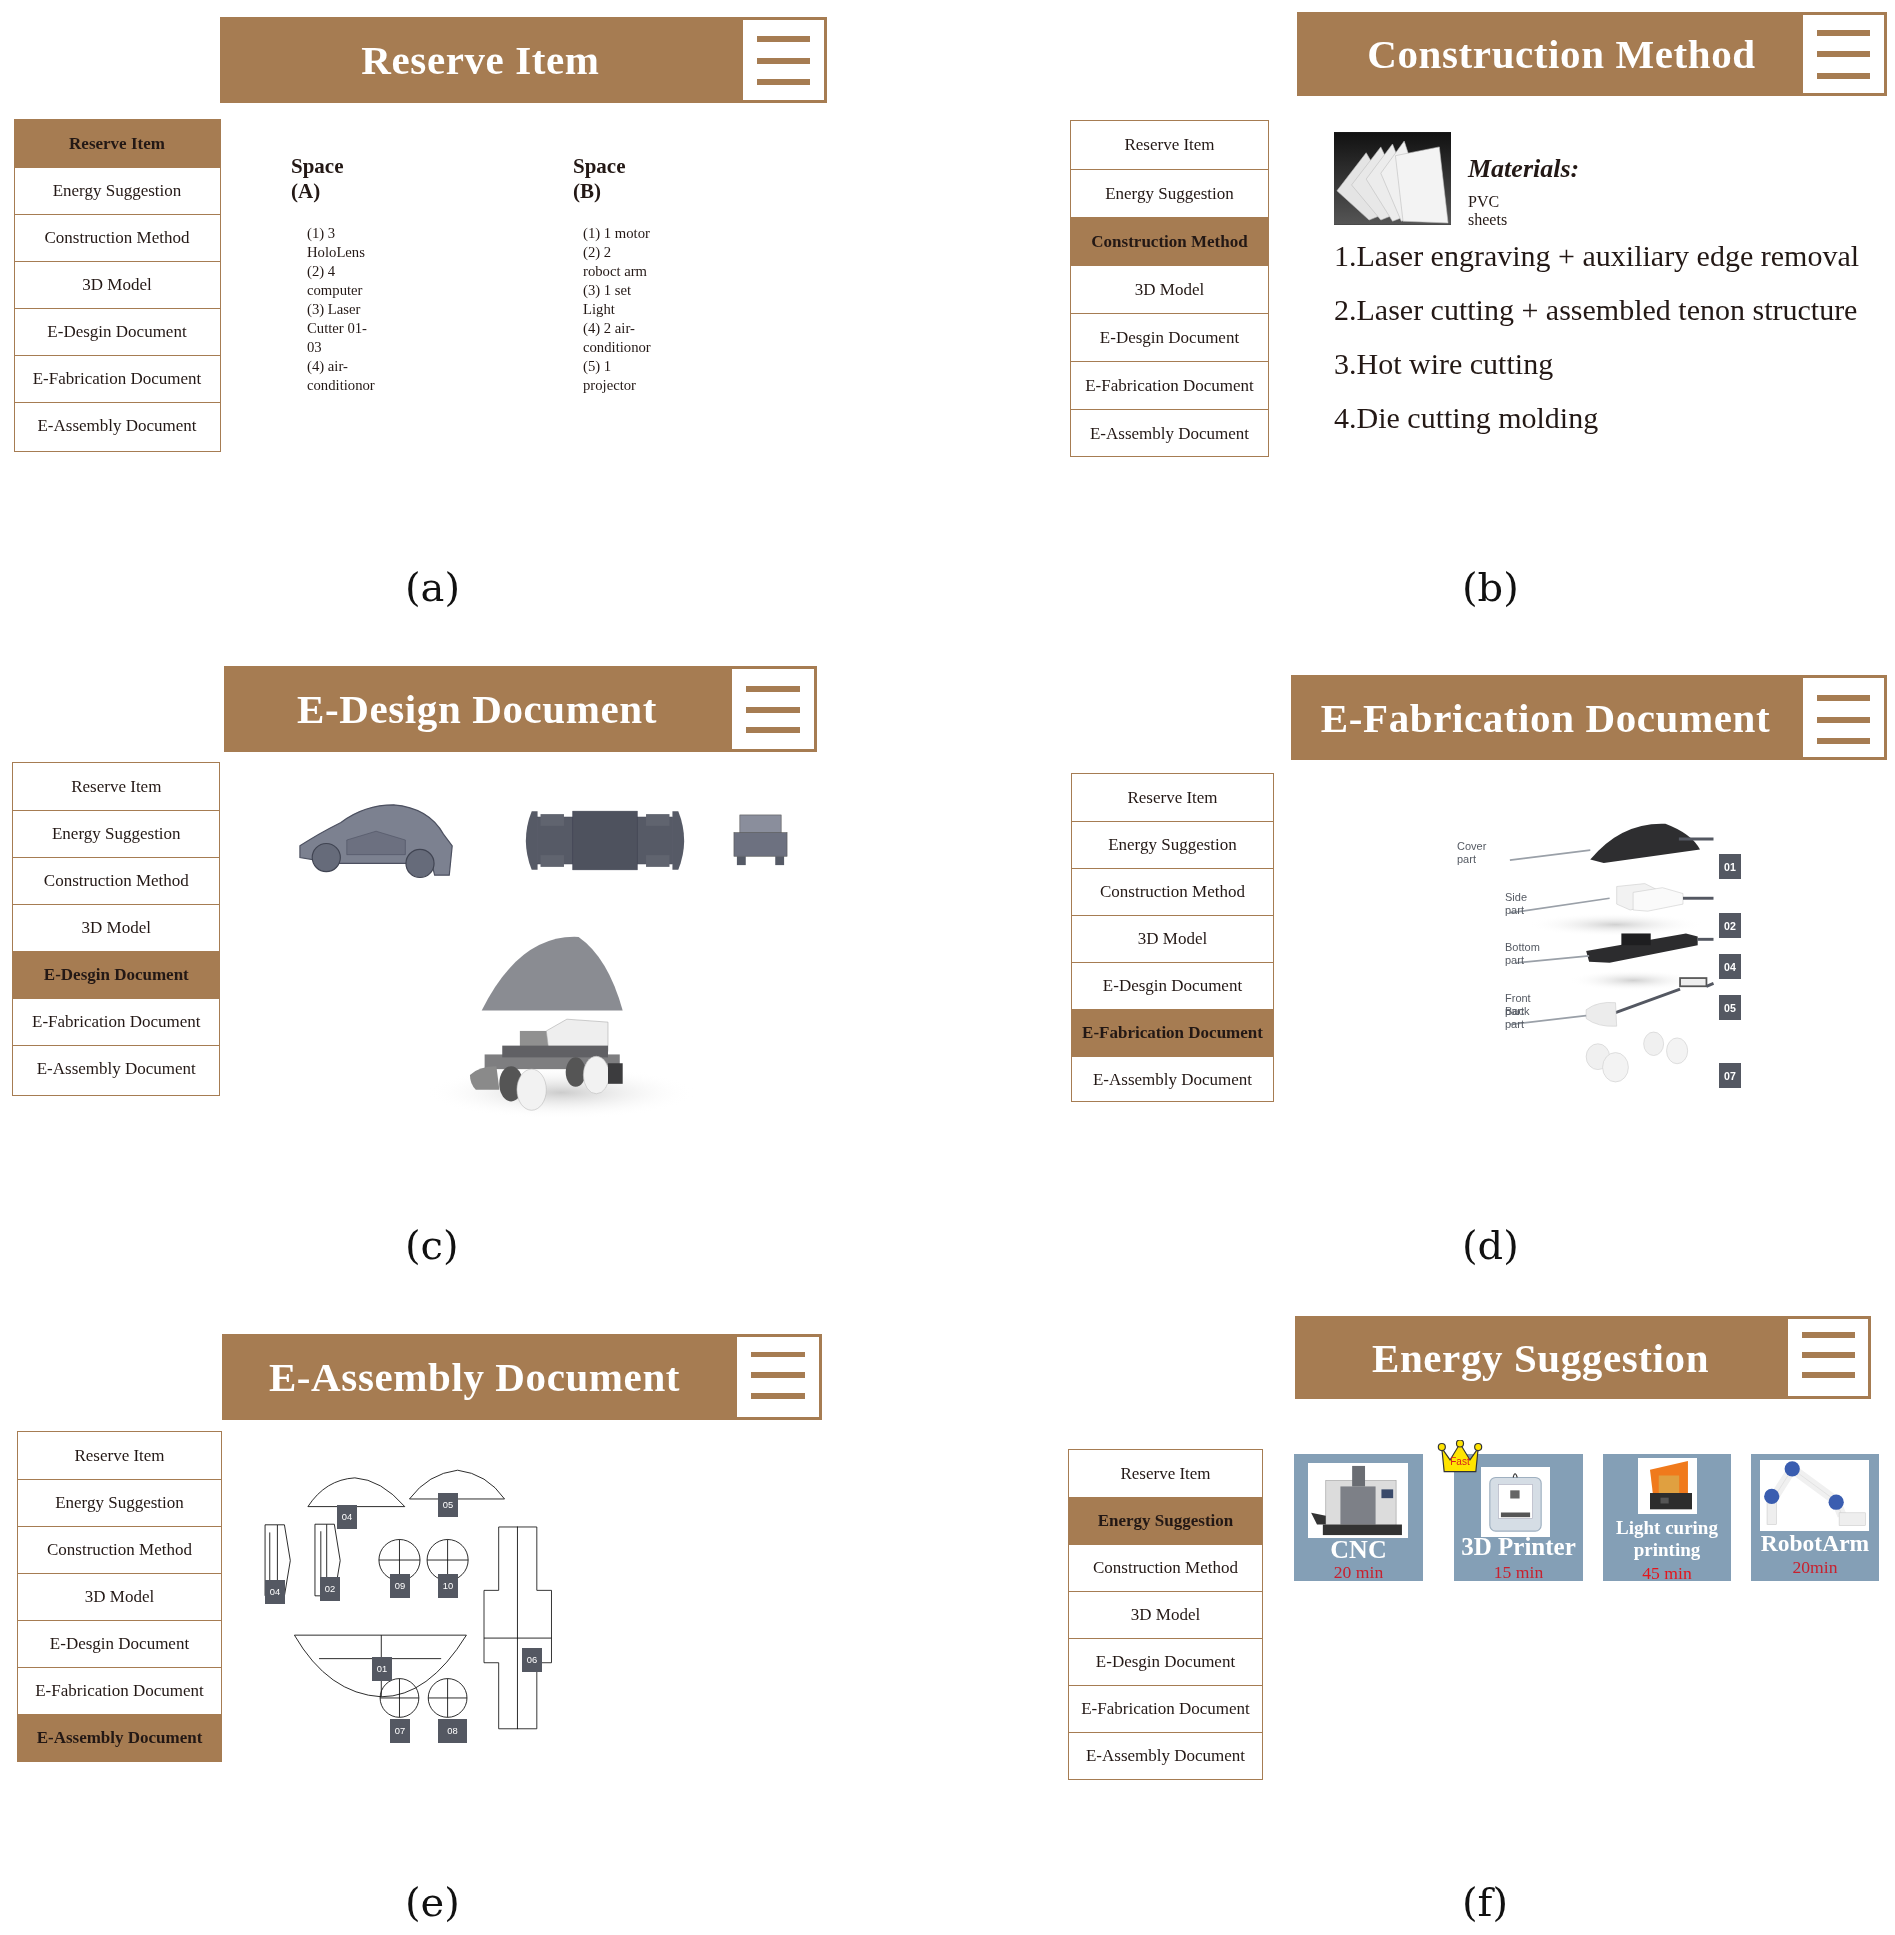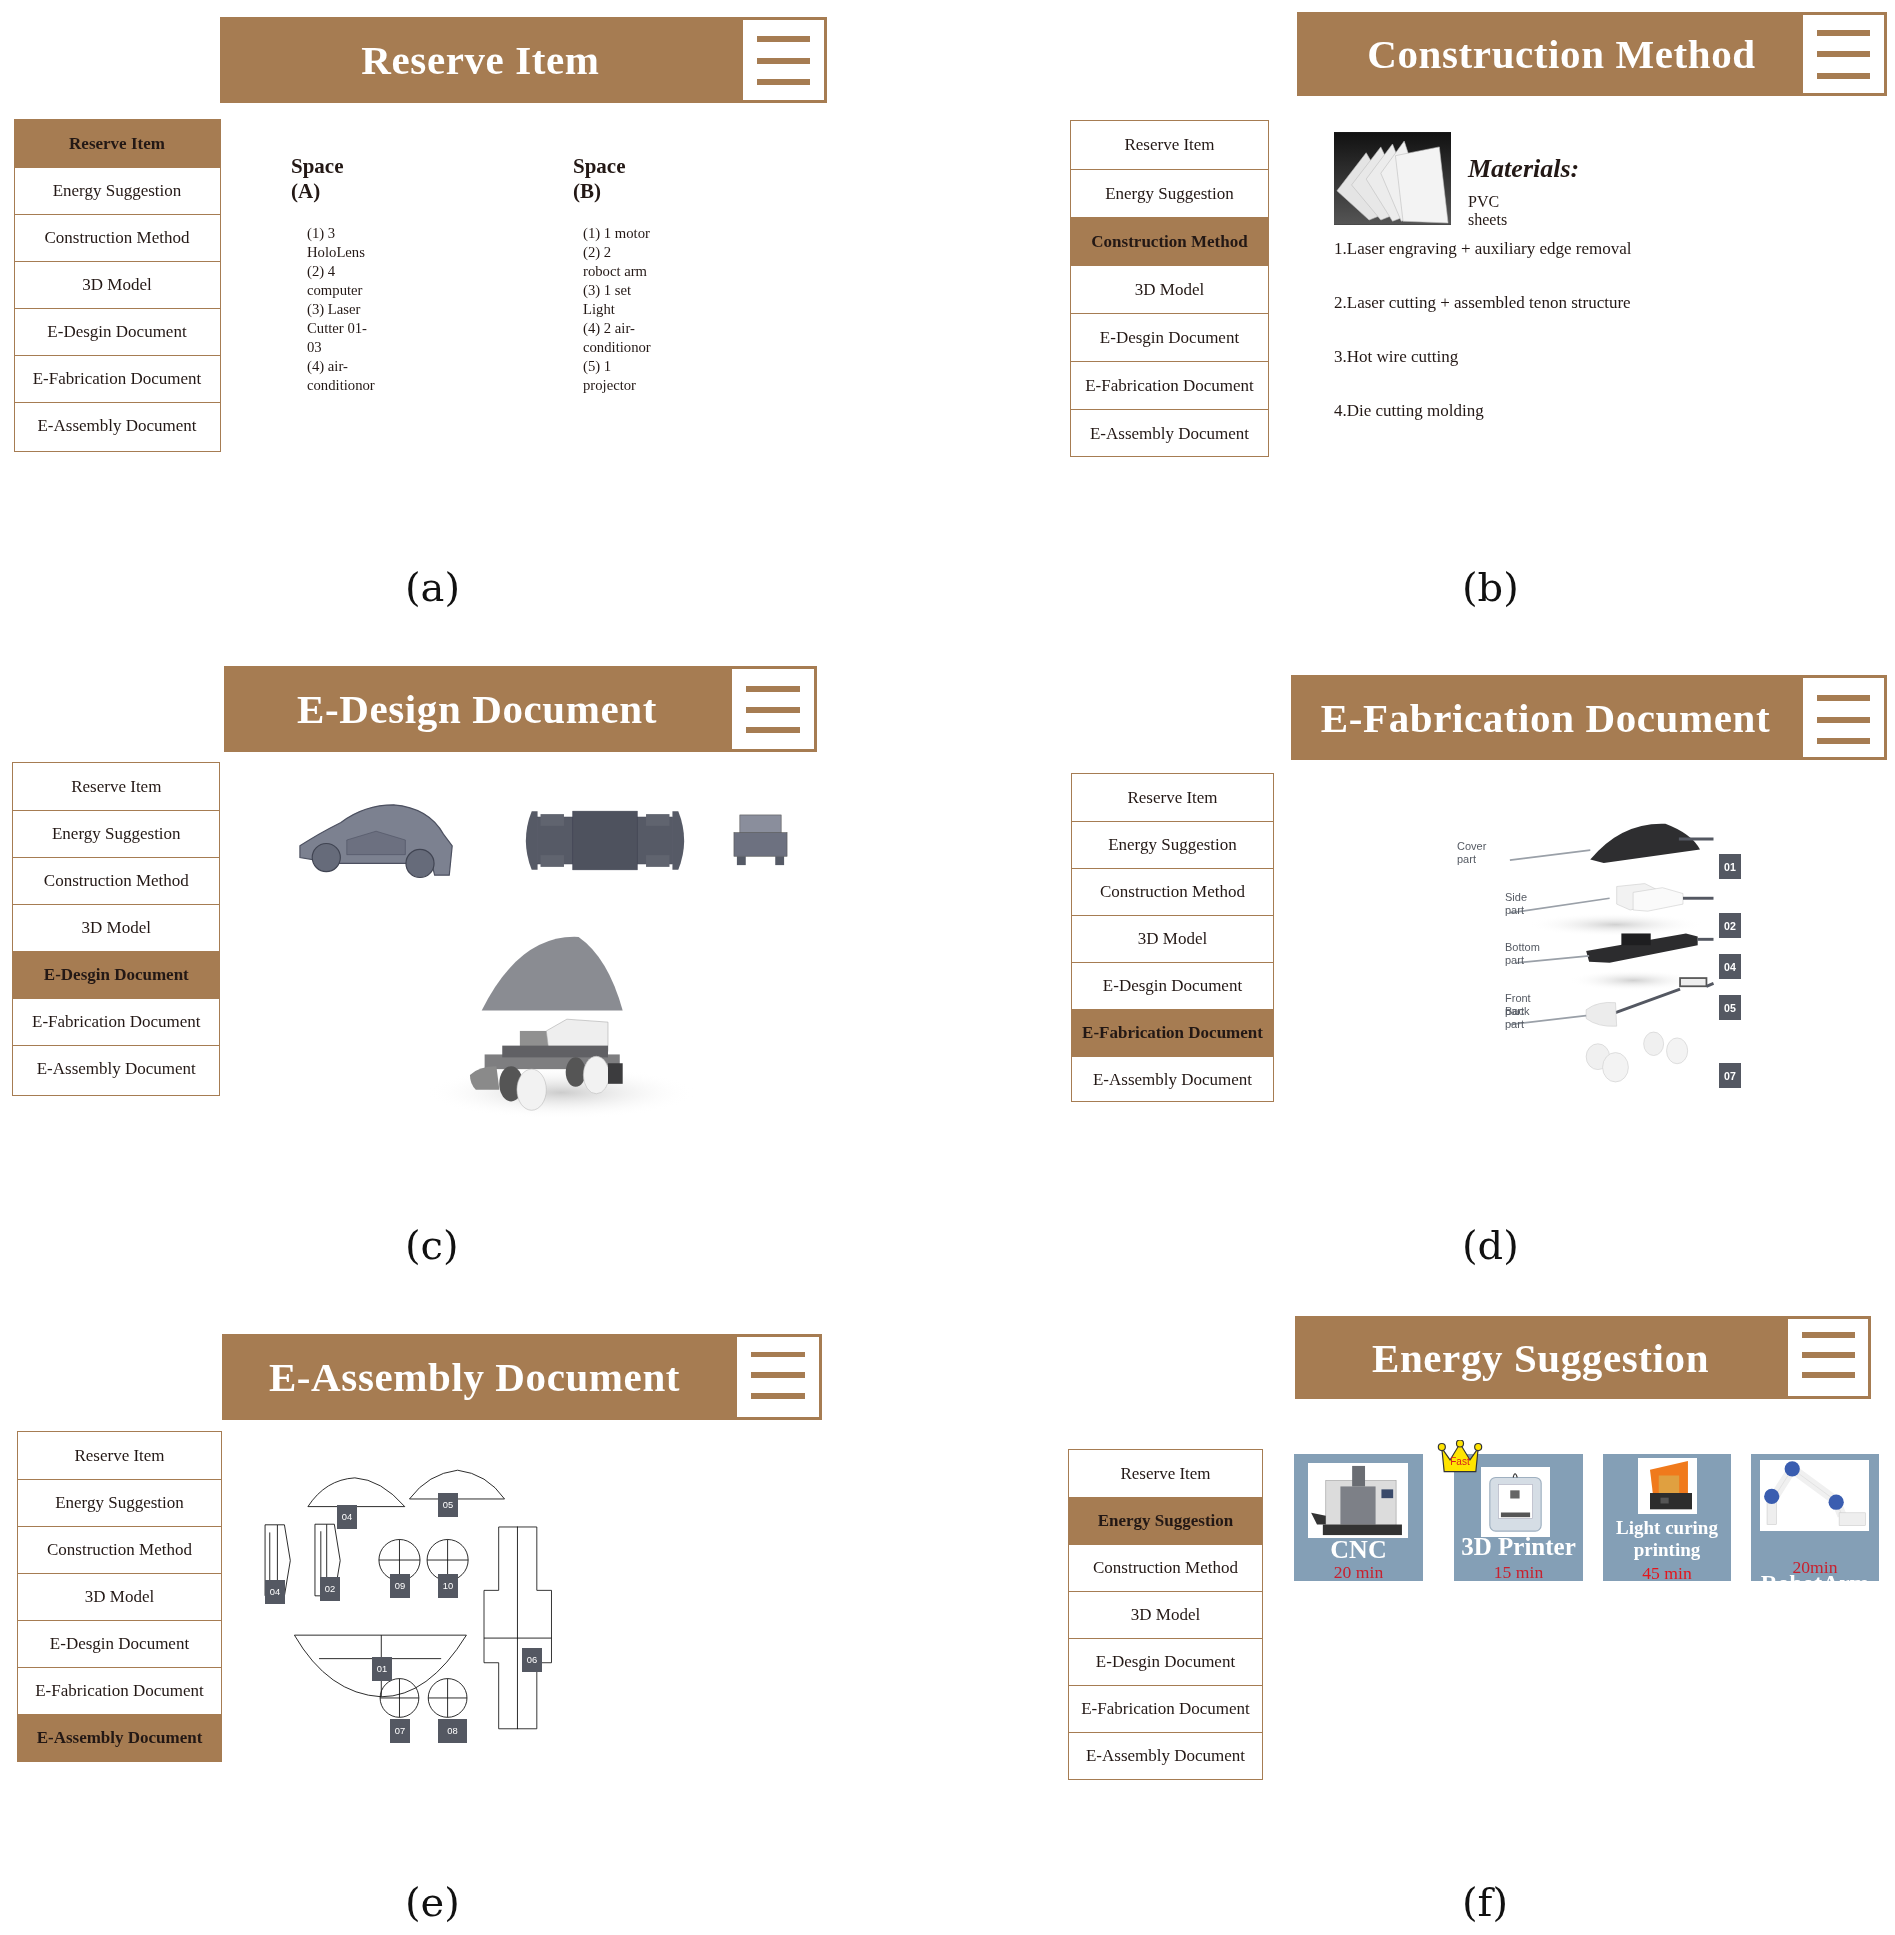--- a/index.html
+++ b/index.html
@@ -24,21 +24,21 @@
 
   .caption { position:absolute; font-size:40px; font-family:"DejaVu Serif", serif; color:#111; }
 
   
   .space-h { position:absolute; font-size:21px; font-weight:bold; }
   .space-list { position:absolute; font-size:14.7px; line-height:19px; margin:16px; padding:0; list-style:none; }
 
   
   .mat-label { position:absolute; font-size:26px; font-weight:bold; font-style:italic; }
   .mat-val { position:absolute; font-size:16px; }
-  .method { position:absolute; font-size:17px; white-space:nowrap; }
+  .method { position:absolute; font-size:30px; white-space:nowrap; }
 
   
   .num-tag { position:absolute; background:#545862; color:#fff; font-family:"Liberation Sans", sans-serif;
              display:flex; align-items:center; justify-content:center;margin-top:32px; }
   .fab-label { position:absolute; font-family:"Liberation Sans", sans-serif; font-size:11px; color:#555a63; line-height:13px; }
 
   
   .card { position:absolute; background:#849FB6; cursor:pointer; }
   .card-img { position:absolute; background:#fff; }
   .card-name { position:absolute; left:0; right:0; text-align:center; color:#fff; font-weight:bold; }
@@ -408,19 +408,19 @@
       <svg width="109" height="71" viewBox="0 0 186 121">
         <path d="M20,70 L55,15 L130,70 L140,95" stroke="#f0f0f0" stroke-width="16" fill="none"></path>
         <path d="M20,70 L55,15 L130,70 L140,95" stroke="#d8d8d8" stroke-width="1" fill="none"></path>
         <rect x="12" y="70" width="16" height="40" fill="#eee" stroke="#ccc"></rect>
         <rect x="135" y="90" width="45" height="22" fill="#eee" stroke="#ccc"></rect>
         <circle cx="20" cy="62" r="13" fill="#3a5db0"></circle>
         <circle cx="55" cy="15" r="13" fill="#3a5db0"></circle>
         <circle cx="130" cy="72" r="13" fill="#3a5db0"></circle>
       </svg>
     </div>
-    <div class="card-name" style="top:76px;font-size:23.5px;margin-top:40px;">RobotArm</div>
+    <div class="card-name" style="top:76px;font-size:23.5px;">RobotArm</div>
     <div class="card-time" style="top:103px;">20min</div>
   </div>
 
   <div class="caption" style="left:1462px;top:1879px;">(f)</div>
 </div>
 
 
 </body></html>

